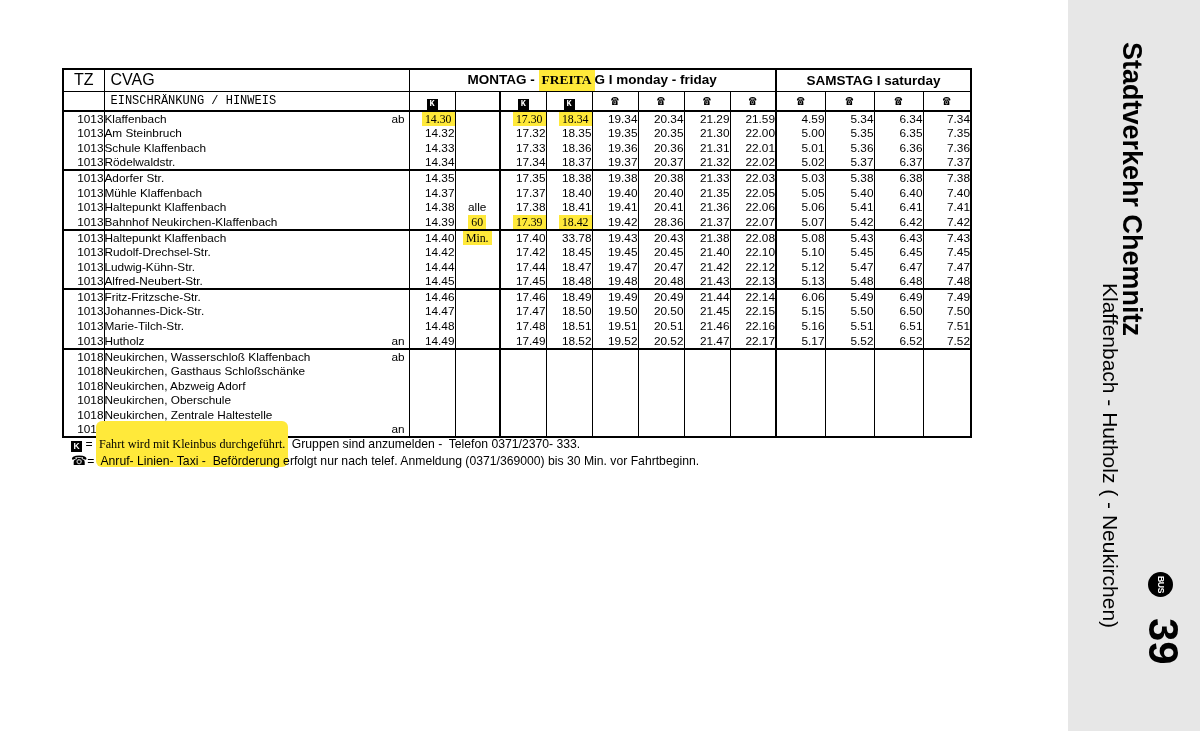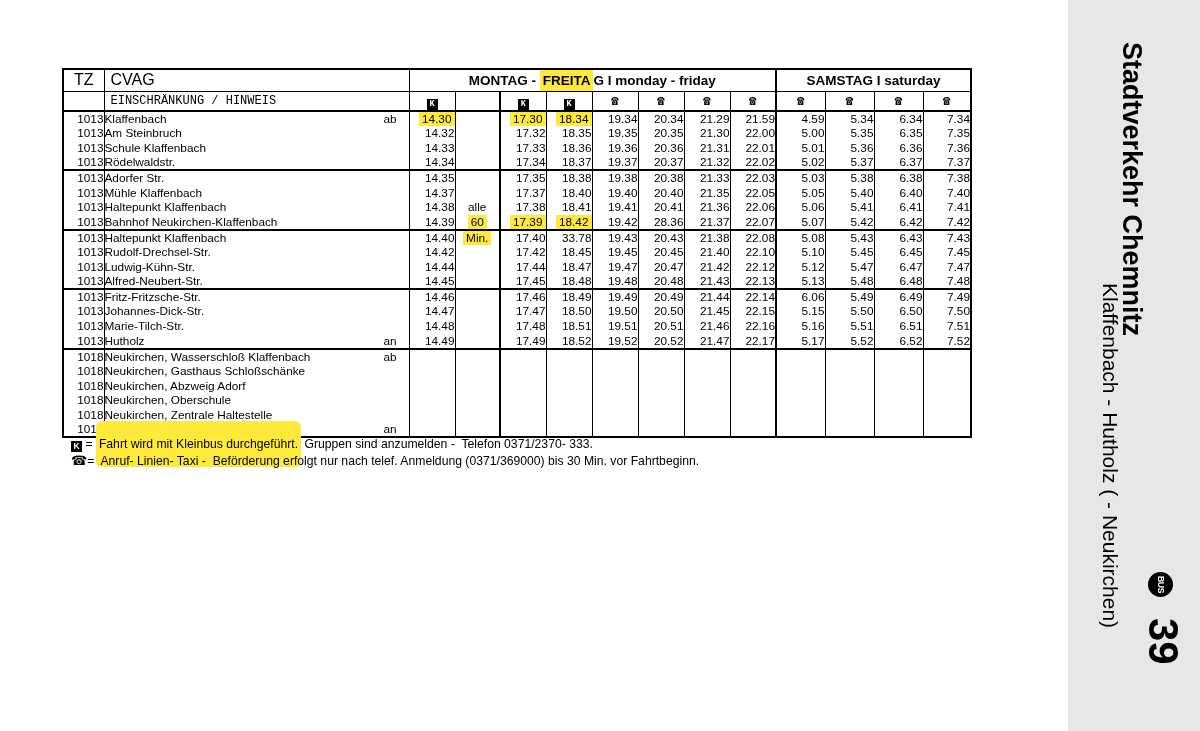--- a/index.html
+++ b/index.html
@@ -20,27 +20,27 @@
   .c-cvag { padding-left:6px !important; }
   .day-head { font-weight:bold !important; font-size:13.5px !important; text-align:center !important; }
   .thick-left { border-left:2px solid #000 !important; }
   tr.icon-row { height:20px;font-family:Liberation Mono, monospace; }
   tr.icon-row th { border-bottom:2px solid #000; text-align:center; }
   .restriction { font-size:12px; text-align:left !important; padding-left:6px !important; }
   tbody tr { height:14.7px; }
   tbody td { font-size:11.8px; line-height:14px; }
   td.tz { text-align:right; padding-right:5px; }
   td.station { padding-left:6px; }
-  td.station .marker { float:right; padding-right:12px; }
+  td.station .marker { float:right; padding-right:4px; }
   td.t { text-align:right; padding-right:7px; }
   td.t.note { text-align:center; padding-right:0; }
   .thick-right { border-right:2px solid #000; }
   tr.group-end td { border-bottom:2px solid #000; }
 
-  .hl { background:var(--hl); border-radius:6px; padding:16px 3px; }
+  .hl { background:var(--hl); border-radius:6px; padding:16px 3px;font-family:Liberation Serif, serif; }
 
   .k-icon { display:inline-block; width:11px; height:11px; background:#000; color:#fff;
             font-size:8.5px; font-weight:bold; text-align:center; line-height:11px; vertical-align:-1px; }
   .phone-icon { font-size:13px; line-height:13px; }
 
   
   #legend { position:absolute; left:62px; top:436px; font-size:12.2px; line-height:16.5px;margin-left:9px; }
   #legend span { white-space:pre; }
 
   

